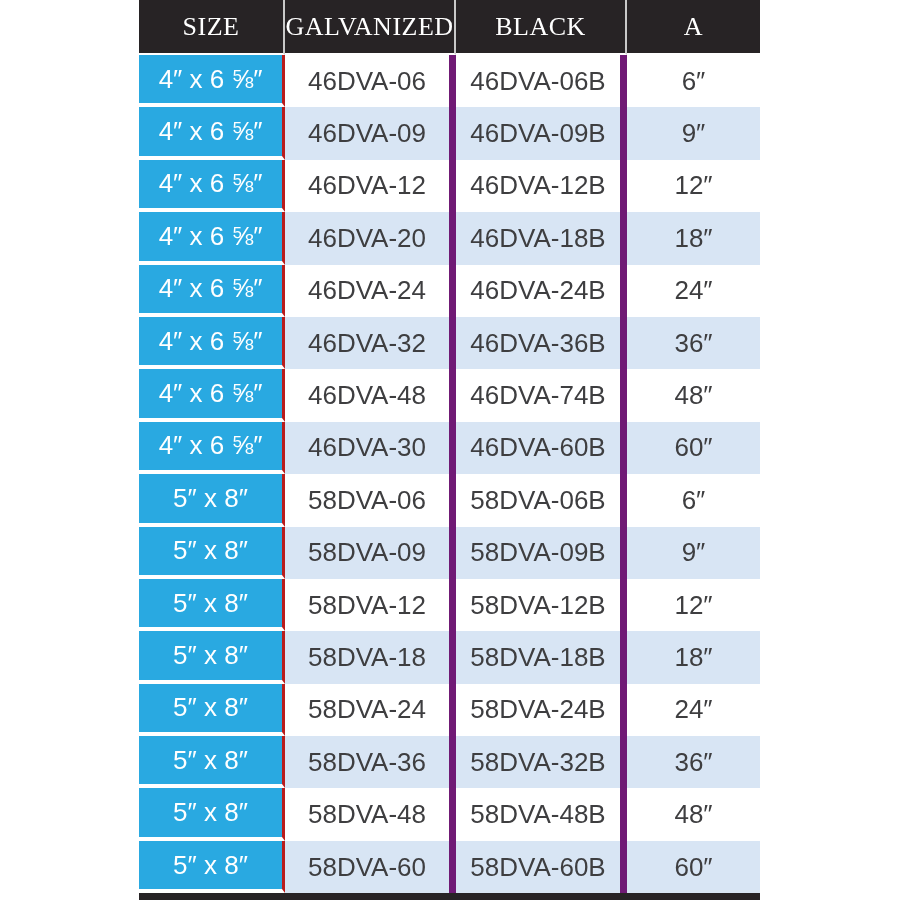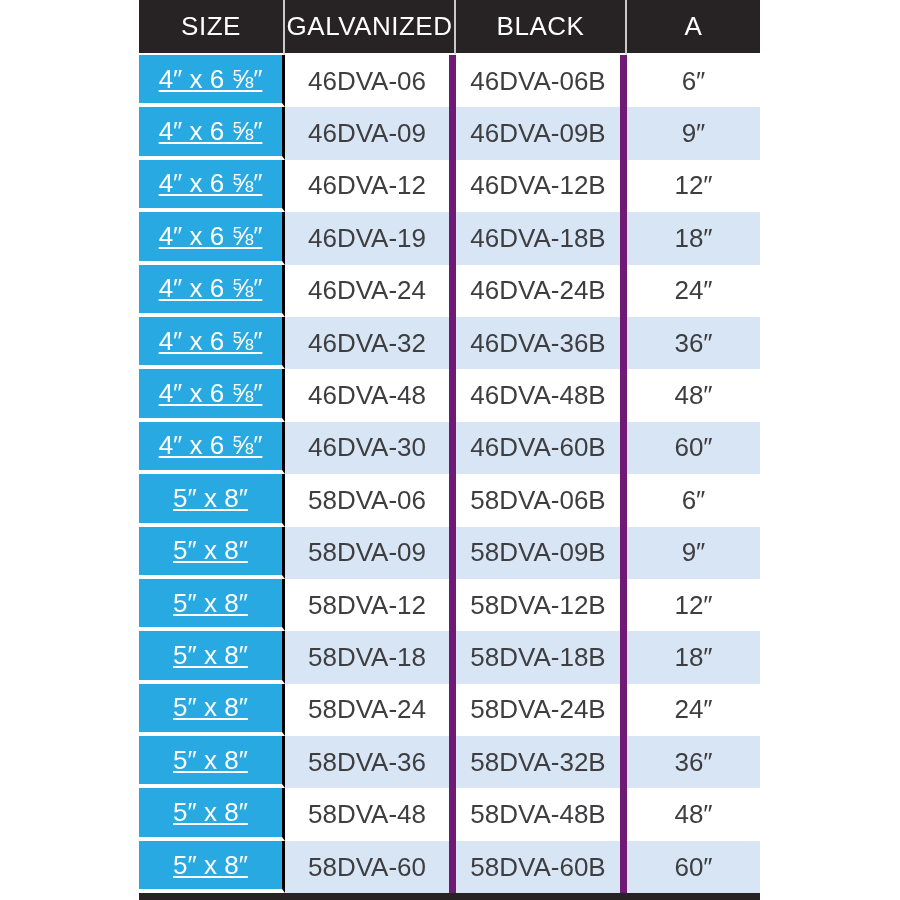--- a/index.html
+++ b/index.html
@@ -24,36 +24,36 @@
 
   thead tr { height: 55px; }
   th {
     background: var(--header-bg, #272325);
     color: var(--header-text, #ffffff);
     font-size: 26px; font-weight: normal;
     text-align: center; vertical-align: middle;
     border-right: 2px solid #c9c9c9;
     border-bottom: 2px solid #ffffff;
     letter-spacing: 0.5px;
+    font-family: Liberation Serif, serif;
   }
   th:last-child { border-right: none; }
 
   tbody tr { height: 52.4px; }
   td {
     font-size: 26px;
     color: var(--cell-text, #3e3e40);
     text-align: center; vertical-align: middle;
     background: #ffffff;
   }
   td.size {
     background: var(--brand-blue, #29a9e1);
     color: #ffffff;
-    border-right: 3px solid #000000;
+    border-right: 3px solid #b91c1c;
     border-bottom: 4px solid #ffffff;
-    text-decoration: underline;
   }
   td.mid { border-right: 7px solid #701a75; }
   tr.alt td.plain { background: var(--alt-row, #d8e5f4); }
 
   .footer-bar {
     position: absolute; left: 139px; top: 893px;
     width: 621px; height: 14px;
     background: var(--header-bg, #272325);
   }
 </style>
@@ -90,40 +90,40 @@
         <td class="plain">9″</td>
       </tr>
       <tr>
         <td class="size">4″ x 6 ⅝″</td>
         <td class="plain mid">46DVA-12</td>
         <td class="plain mid">46DVA-12B</td>
         <td class="plain">12″</td>
       </tr>
       <tr class="alt">
         <td class="size">4″ x 6 ⅝″</td>
-        <td class="plain mid">46DVA-19</td>
+        <td class="plain mid">46DVA-20</td>
         <td class="plain mid">46DVA-18B</td>
         <td class="plain">18″</td>
       </tr>
       <tr>
         <td class="size">4″ x 6 ⅝″</td>
         <td class="plain mid">46DVA-24</td>
         <td class="plain mid">46DVA-24B</td>
         <td class="plain">24″</td>
       </tr>
       <tr class="alt">
         <td class="size">4″ x 6 ⅝″</td>
         <td class="plain mid">46DVA-32</td>
         <td class="plain mid">46DVA-36B</td>
         <td class="plain">36″</td>
       </tr>
       <tr>
         <td class="size">4″ x 6 ⅝″</td>
         <td class="plain mid">46DVA-48</td>
-        <td class="plain mid">46DVA-48B</td>
+        <td class="plain mid">46DVA-74B</td>
         <td class="plain">48″</td>
       </tr>
       <tr class="alt">
         <td class="size">4″ x 6 ⅝″</td>
         <td class="plain mid">46DVA-30</td>
         <td class="plain mid">46DVA-60B</td>
         <td class="plain">60″</td>
       </tr>
       <tr>
         <td class="size">5″ x 8″</td>

